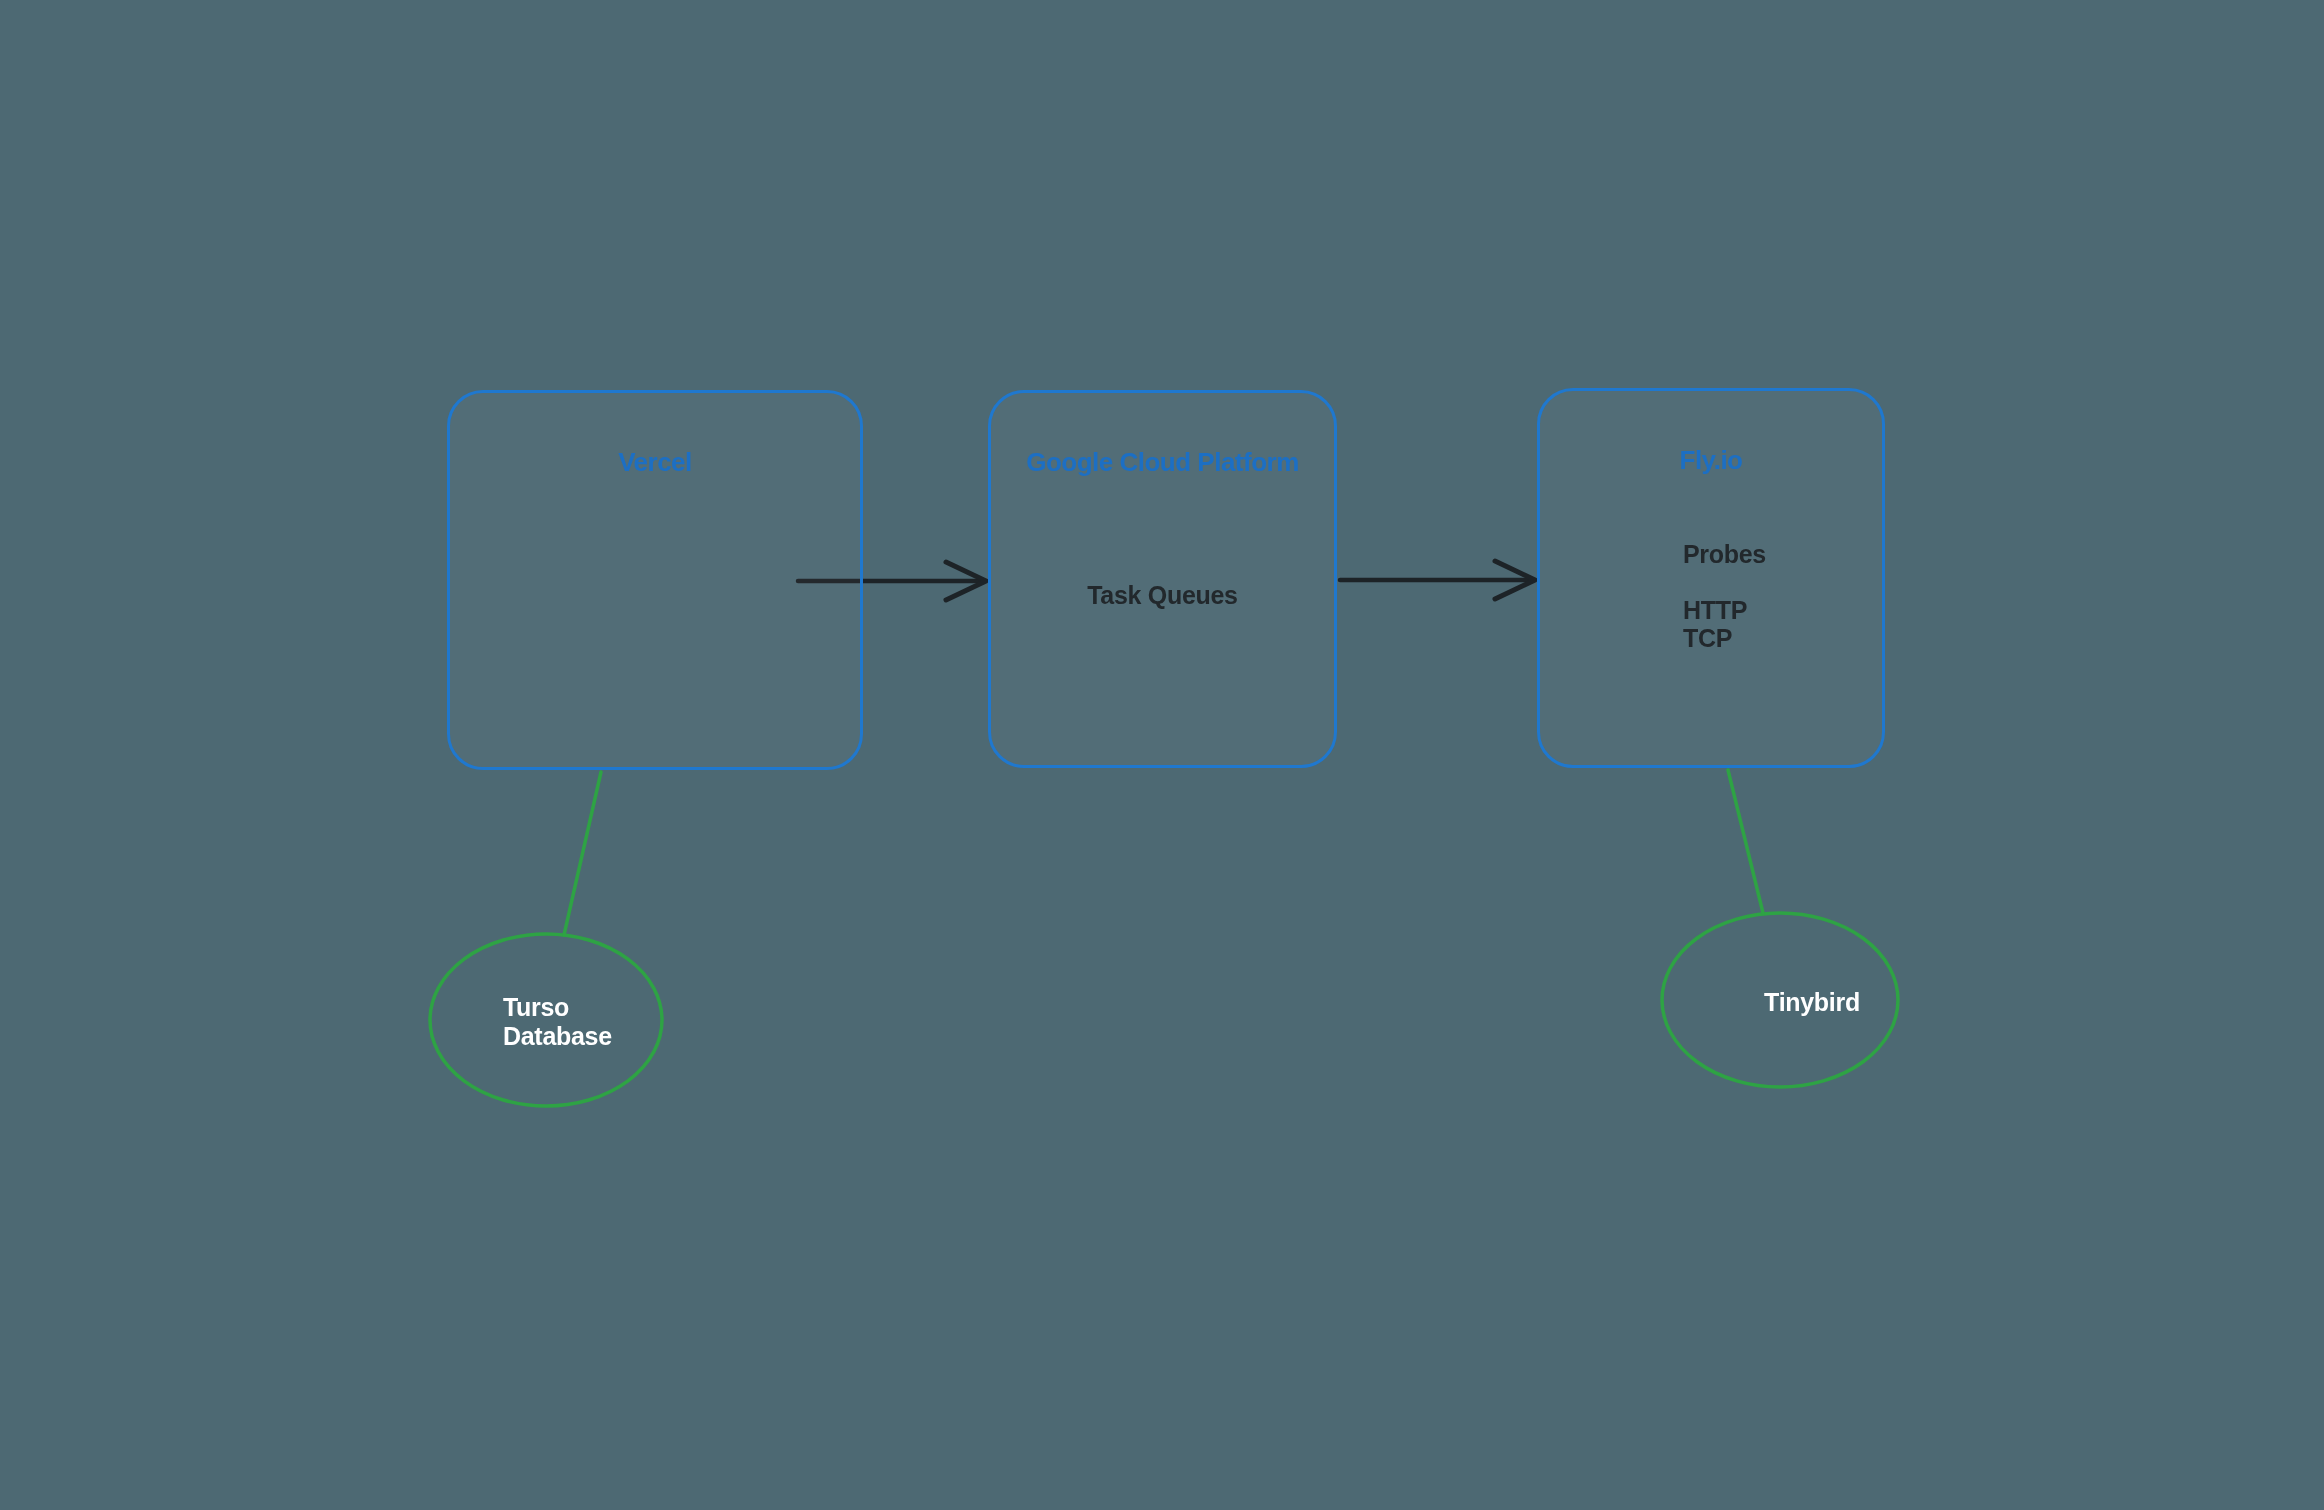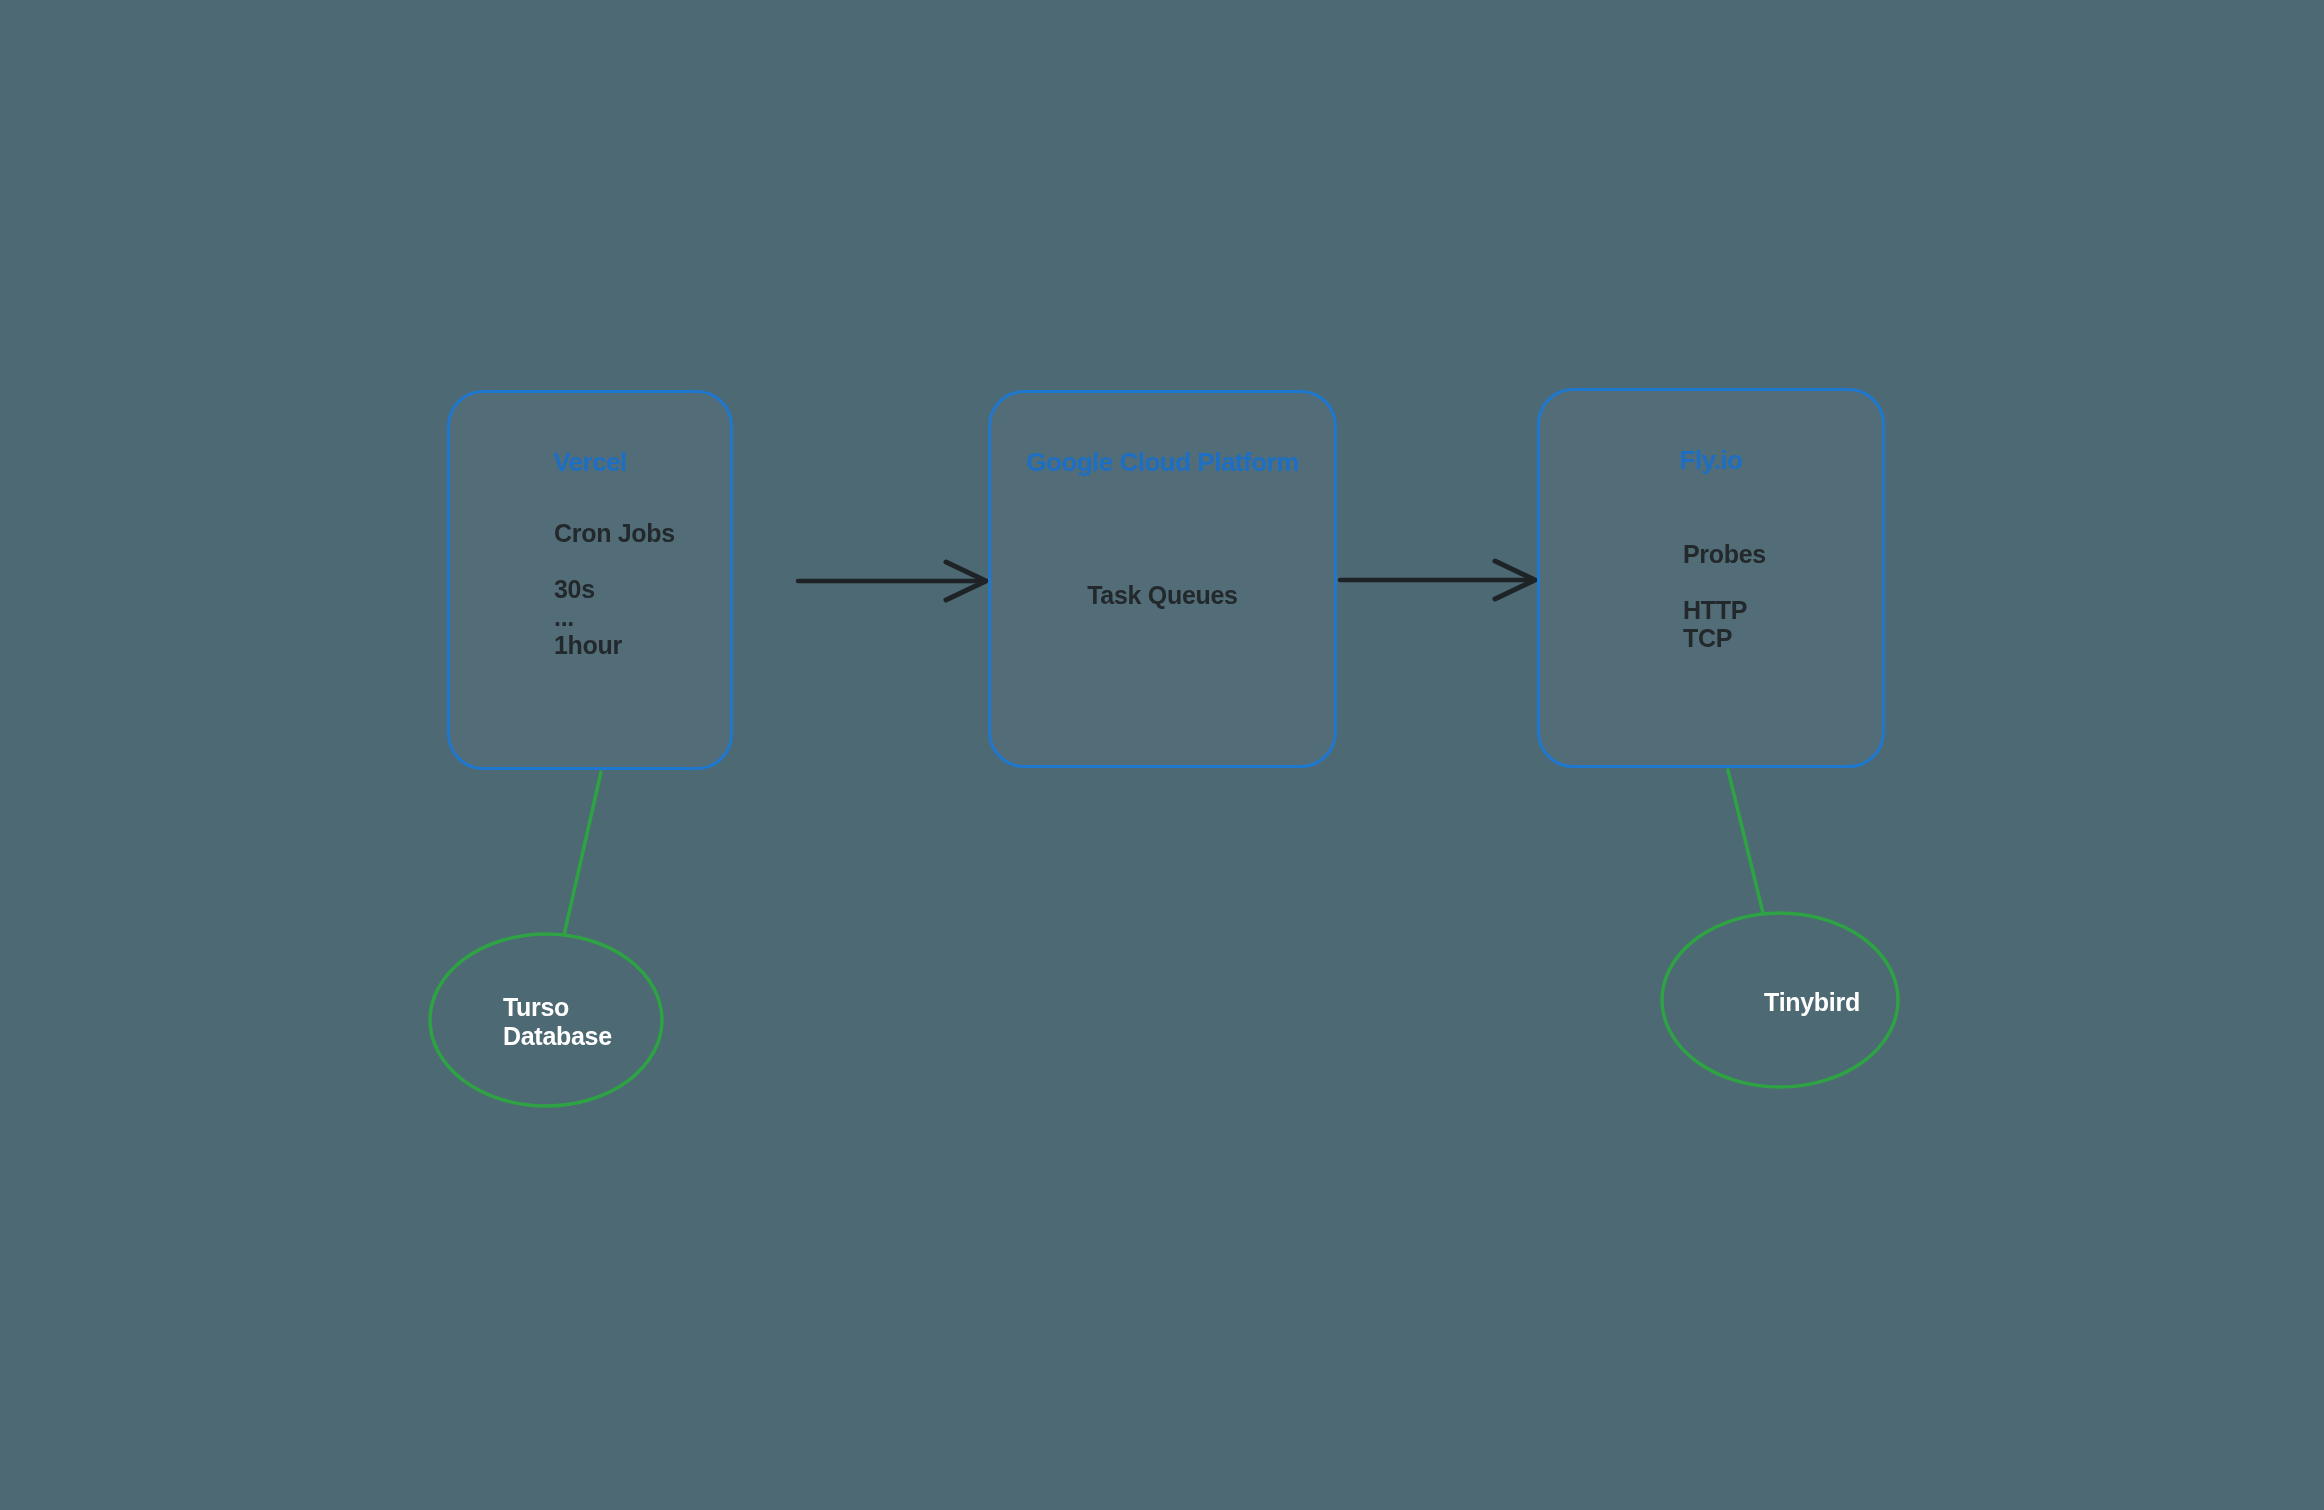--- a/index.html
+++ b/index.html
@@ -23,21 +23,21 @@
     height: 1510px;
     pointer-events: none;
   }
   .node-box {
     position: absolute;
     box-sizing: border-box;
     border: 3.5px solid #1f78cf;
     border-radius: 36px;
     background: rgba(255, 255, 255, 0.03);
   }
-  .box-vercel { left: 447px; top: 390px; width: 286px; height: 380px; padding-left: 7px; }
+  .box-vercel { left: 447px; top: 390px; width: 416px; height: 380px; padding-left: 7px; }
   .box-gcp    { left: 988px; top: 390px; width: 349px; height: 378px; }
   .box-flyio  { left: 1537px; top: 388px; width: 348px; height: 380px; }
   .node-title {
     position: absolute;
     top: 54px;
     left: 0;
     width: 100%;
     text-align: center;
     color: #1c6fc4;
     font-size: 26px;
@@ -88,25 +88,20 @@
     </g>
 
     <g>
       <line x1="1340" y1="580" x2="1531" y2="580" stroke="#1d2327" stroke-width="4.5" stroke-linecap="round"></line>
       <path d="M1495 561 L1535 580 L1495 599" fill="none" stroke="#1d2327" stroke-width="5" stroke-linecap="round" stroke-linejoin="round"></path>
     </g>
   </svg>
 
   <div class="node-box box-vercel">
     <div class="node-title">Vercel</div>
-    <div class="node-body body-vercel">Cron Jobs
-
-30s
-...
-1hour</div>
   </div>
 
   <div class="node-box box-gcp">
     <div class="node-title">Google Cloud Platform</div>
     <div class="node-body body-gcp">Task Queues</div>
   </div>
 
   <div class="node-box box-flyio">
     <div class="node-title">Fly.io</div>
     <div class="node-body body-flyio">Probes

